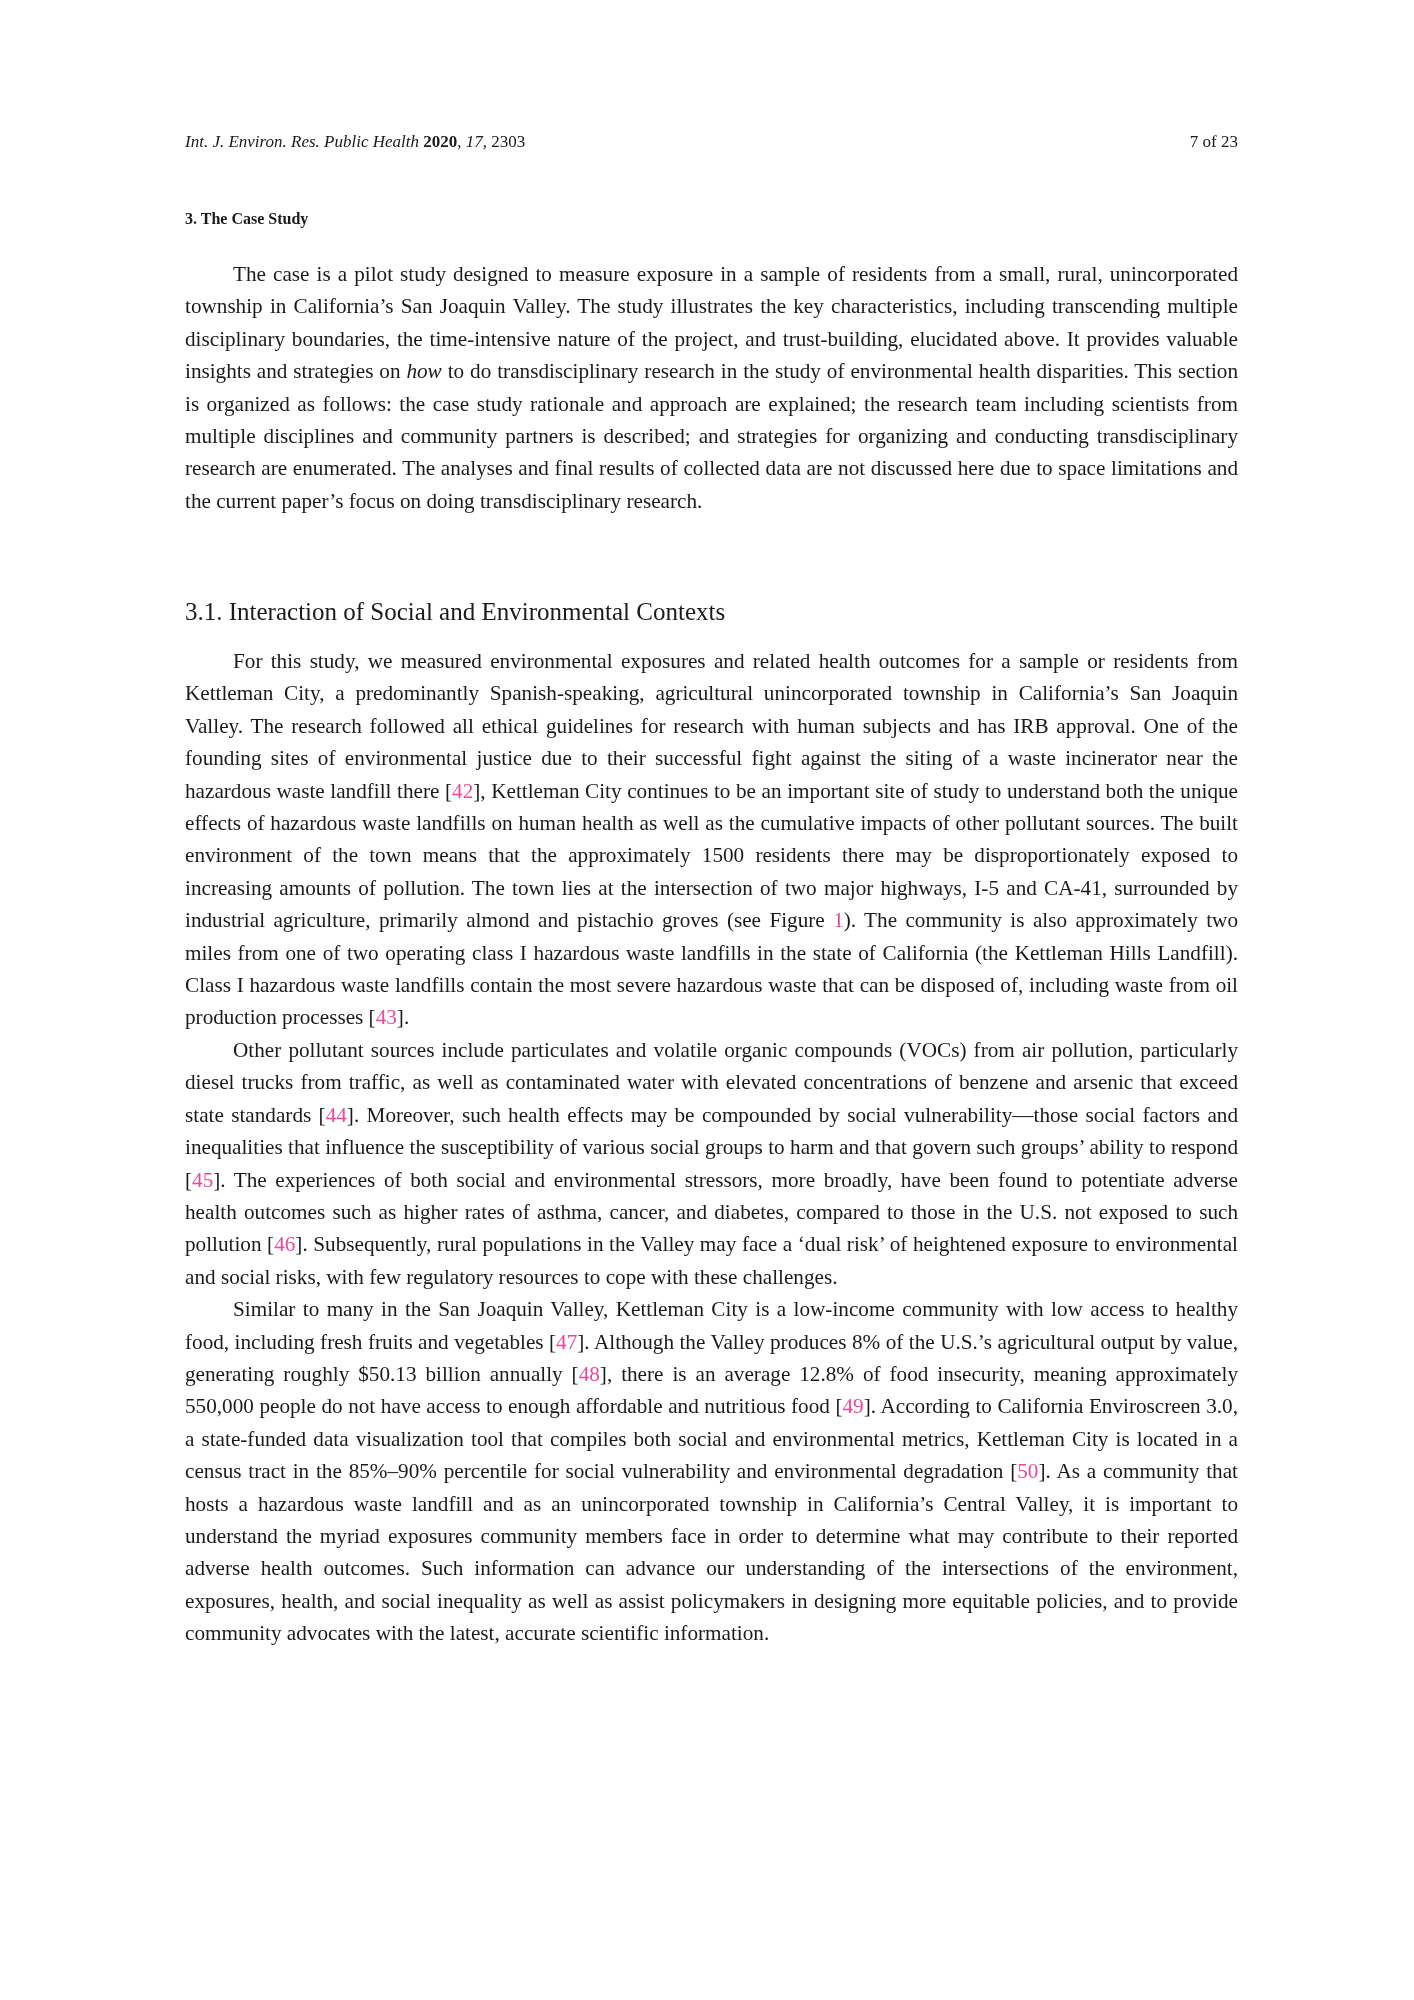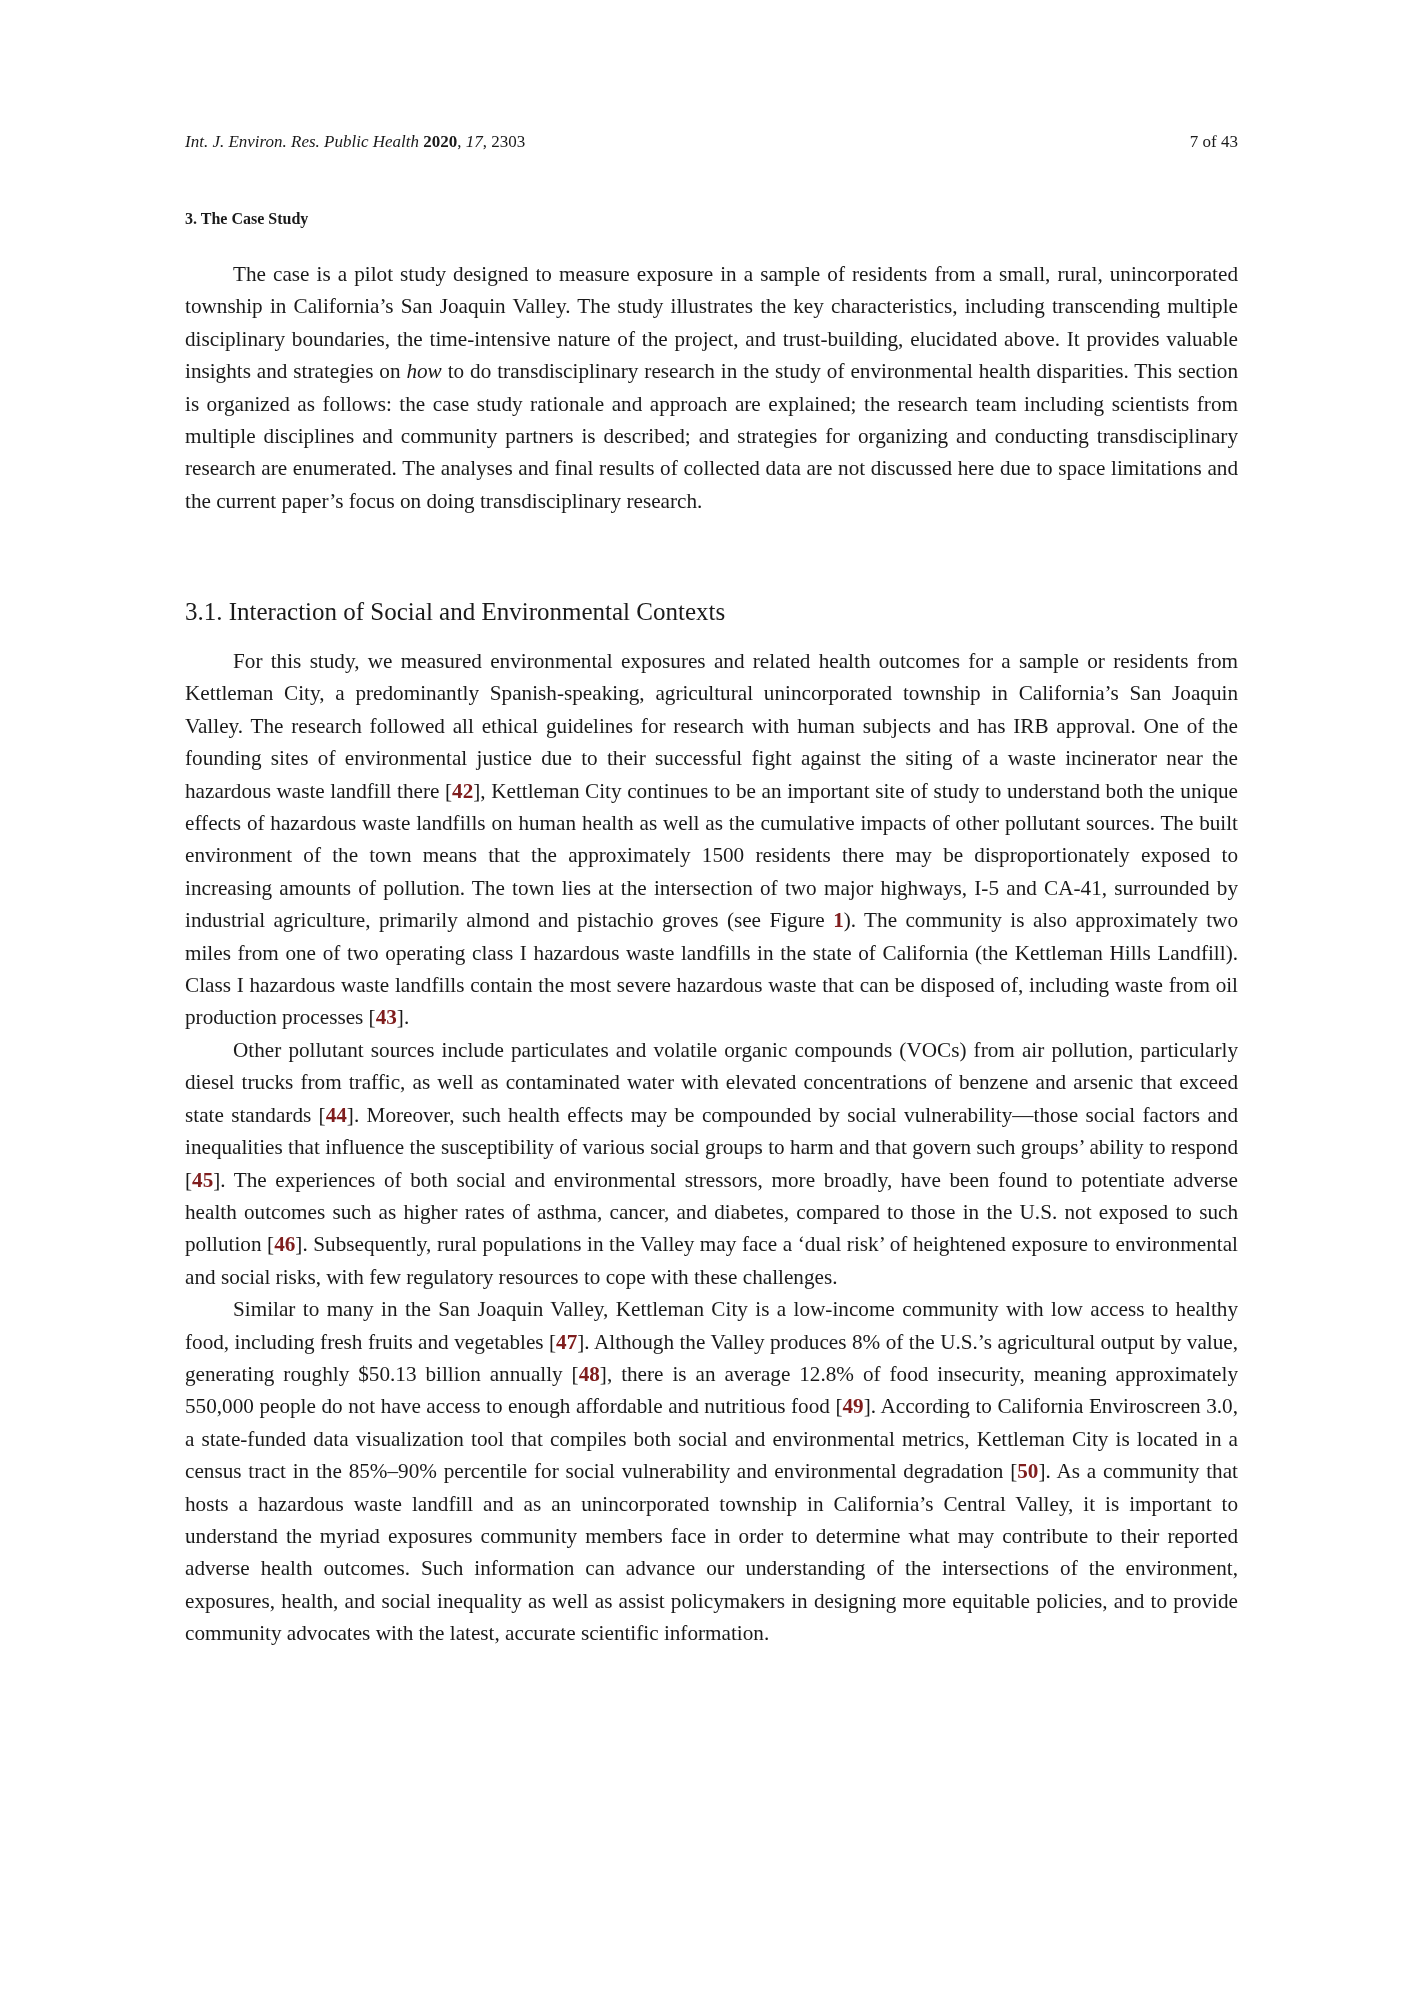--- a/index.html
+++ b/index.html
@@ -8,34 +8,34 @@
   .page { position: absolute; left: 185px; top: 0; width: 1053px; }
   .running-head { position: absolute; top: 132px; left: 0; width: 1053px; font-size: 17px; display: flex; justify-content: space-between; gap: 28px; }
   .running-head .journal { font-style: italic; }
   .running-head b { font-weight: bold; font-style: normal; }
   .running-head .vol { font-style: italic; }
   .running-head .rest { font-style: normal; }
   .section-title { position: absolute; top: 210px; left: 0; font-size: 16px; font-weight: bold; }
   .body-block { position: absolute; left: 0; width: 1053px; font-size: 21.2px; line-height: 32.4px; text-align: justify; }
   .body-block p { margin: 0; text-indent: 48px; }
   .subsection-title { position: absolute; top: 598px; left: 0; font-size: 25px; }
-  .ref { color: #7f1d1d; font-weight: bold; }
+  .ref { color: #ec4899; }
   em { }
 </style>
 </head>
 <body>
 
 <div class="page">
 
   <div class="running-head">
     <span>
       <span class="journal">Int. J. Environ. Res. Public Health</span>
       <b>2020</b><span class="rest">, </span><span class="vol">17</span><span class="rest">, </span><span class="rest">2303</span>
     </span>
-    <span>7 of 43</span>
+    <span>7 of 23</span>
   </div>
 
   <div class="section-title">3. The Case Study</div>
 
   <div class="body-block" style="top:258px;">
     <p><span>The case is a pilot study designed to measure exposure in a sample of residents from a small, rural, unincorporated township in California’s San Joaquin Valley.  The study illustrates the key characteristics, including transcending multiple disciplinary boundaries, the time-intensive nature of the project, and trust-building, elucidated above.  It provides valuable insights and strategies on </span><em>how</em><span> to do transdisciplinary research in the study of environmental health disparities.  This section is organized as follows:  the case study rationale and approach are explained; the research team including scientists from multiple disciplines and community partners is described; and strategies for organizing and conducting transdisciplinary research are enumerated. The analyses and final results of collected data are not discussed here due to space limitations and the current paper’s focus on doing transdisciplinary research.</span></p>
   </div>
 
   <div class="subsection-title">3.1. Interaction of Social and Environmental Contexts</div>
 

